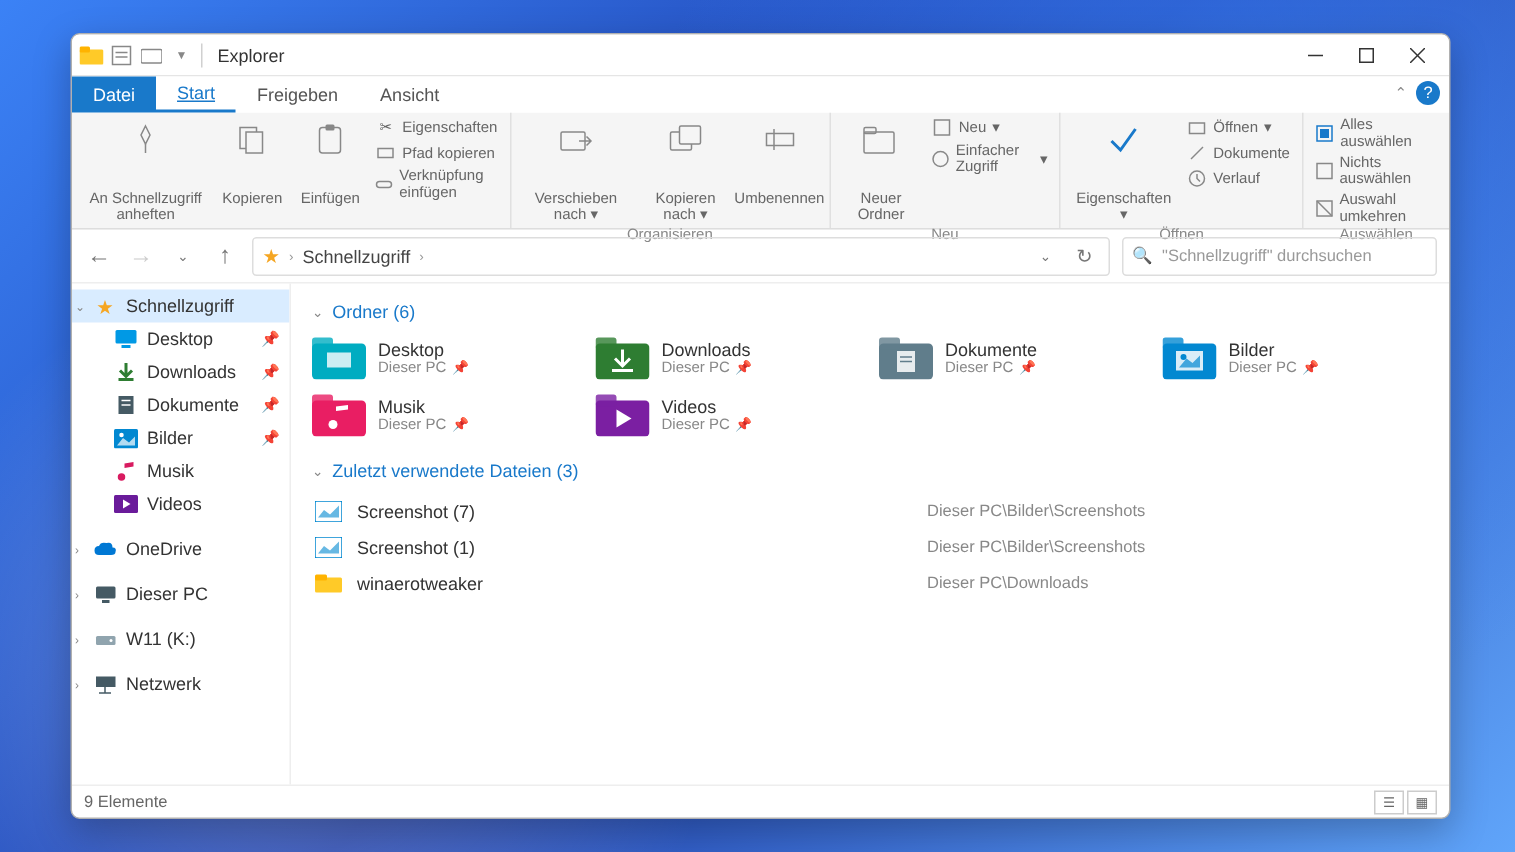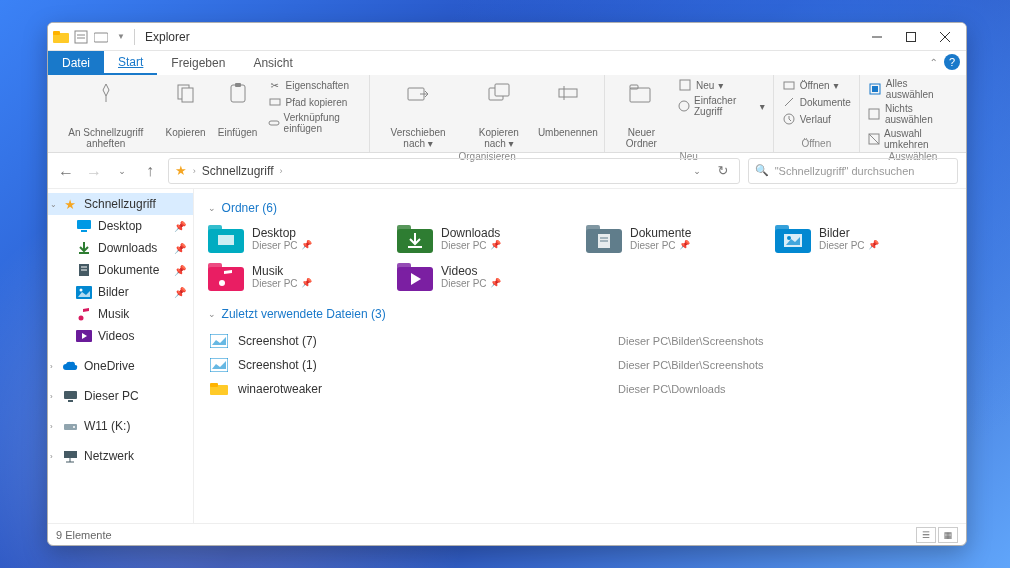--- a/index.html
+++ b/index.html
@@ -236,20 +236,28 @@
                   <circle cx="6" cy="6" r="5" fill="none" stroke="#888"></circle>
                 </svg>
               </span><span>Einfacher Zugriff</span> ▾</div>
         </div>
       </div>
       <div class="rgroup-label">Neu</div>
     </div>
 
     <div class="rgroup">
       <div class="rgroup-body">
+        <div class="rbtn-big">
+          <span class="ico">
+              <svg width="24" height="22">
+                <path d="M4 12 L10 18 L20 4" fill="none" stroke="#1979ca" stroke-width="2"></path>
+              </svg>
+            </span>
+          <span class="lbl"><span>Eigenschaften</span> ▾</span>
+        </div>
         <div class="vstack">
           <div class="rbtn-small"><span class="ico">
                 <svg width="12" height="12">
                   <rect x="1" y="3" width="10" height="7" fill="none" stroke="#888"></rect>
                 </svg>
               </span><span>Öffnen</span> ▾</div>
           <div class="rbtn-small">
               <span class="ico">
                 <svg width="12" height="12">
                   <path d="M2 10 L10 2" stroke="#888"></path>

